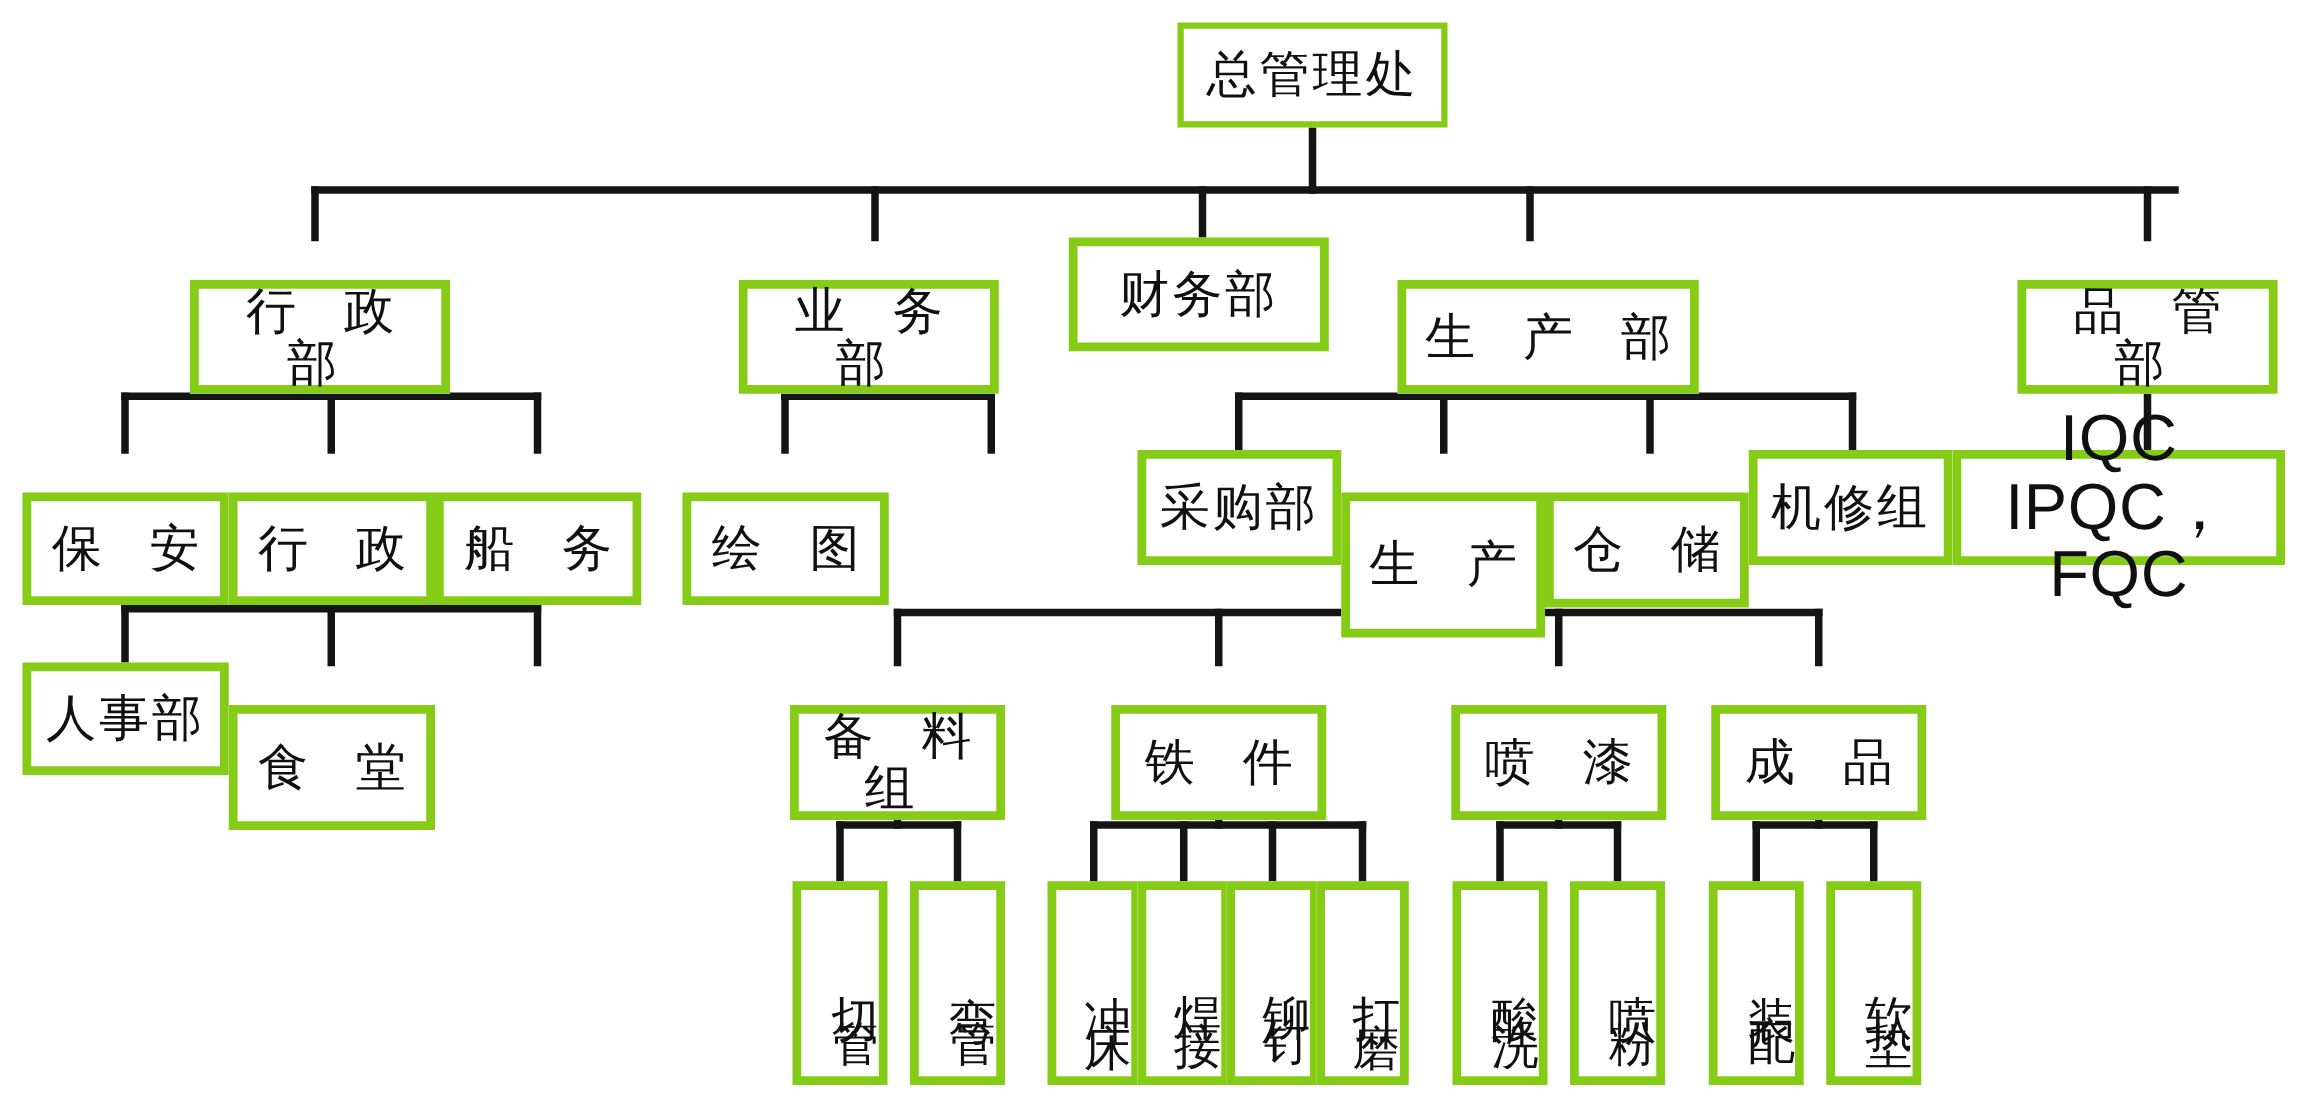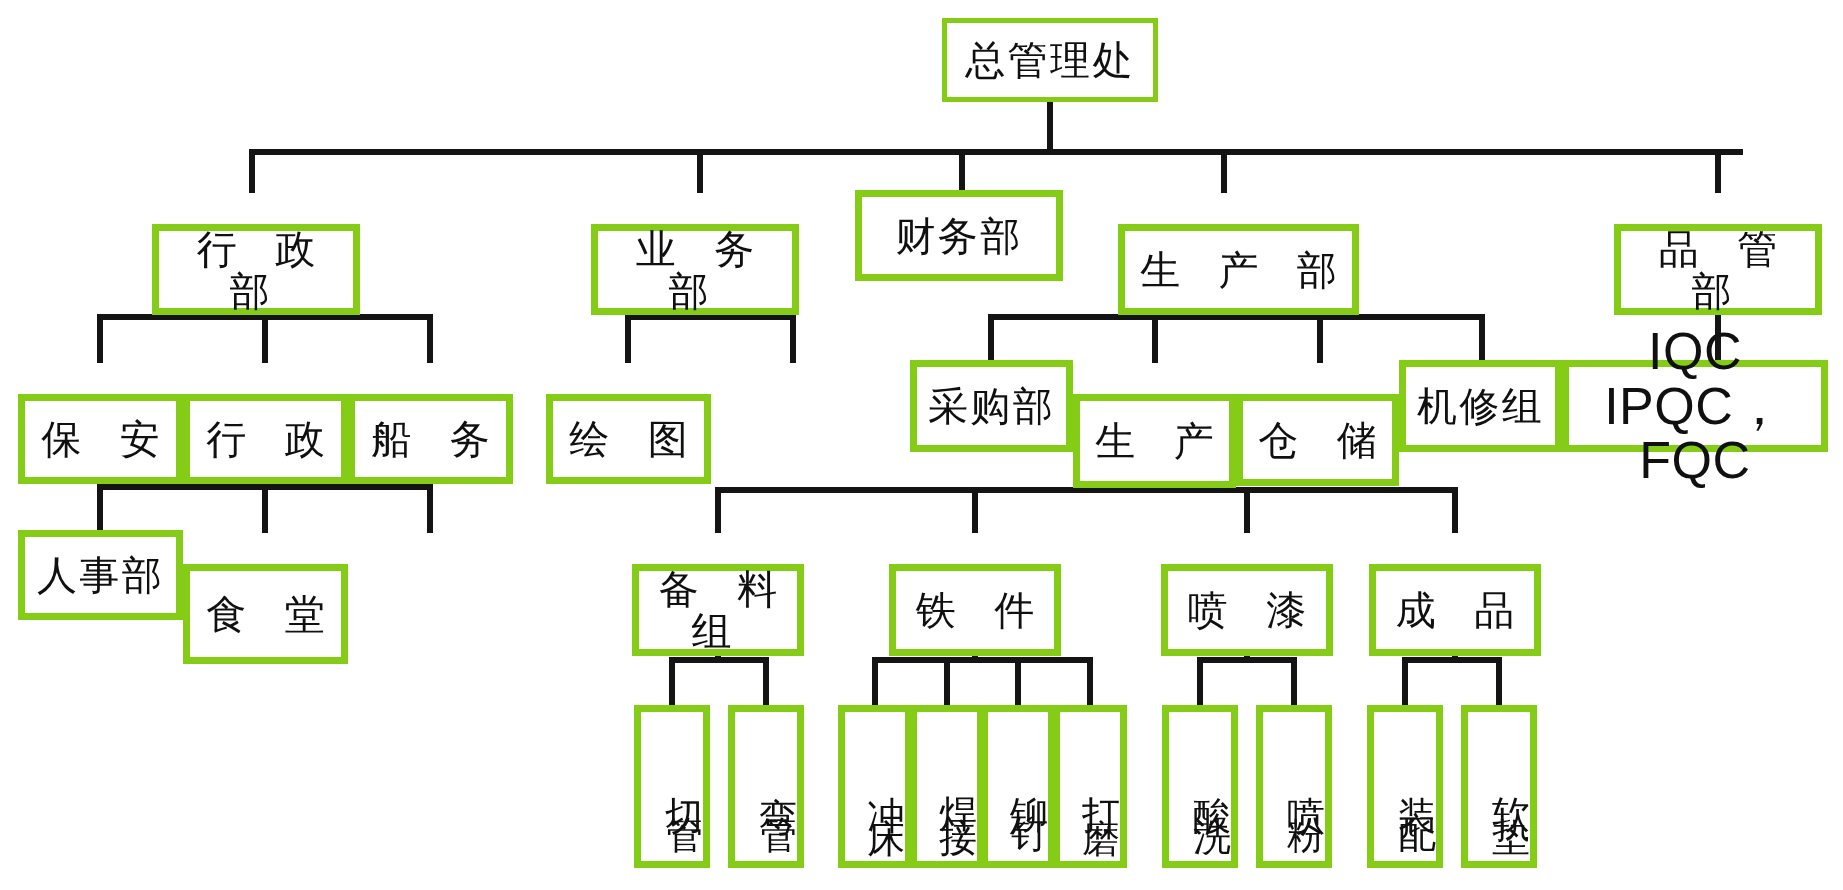--- a/index.html
+++ b/index.html
@@ -155,21 +155,21 @@
   <div class="node-box h spaced" style="left:18px; top:360px; width:165px; height:90px;">保 安</div>
   <div class="node-box h spaced" style="left:183px; top:360px; width:165px; height:90px;">行 政</div>
   <div class="node-box h spaced" style="left:348px; top:360px; width:165px; height:90px;">船 务</div>
 
   <div class="node-box h" style="left:18px; top:530px; width:165px; height:90px;">人事部</div>
   <div class="node-box h spaced" style="left:183px; top:530px; width:165px; height:100px;">食 堂</div>
 
   <div class="node-box h spaced" style="left:546px; top:360px; width:165px; height:90px;">绘 图</div>
 
   <div class="node-box h" style="left:910px; top:360px; width:163px; height:92px;">采购部</div>
-  <div class="node-box h spaced" style="left:1073px; top:360px; width:163px; height:94px;">生 产</div>
+  <div class="node-box h spaced" style="left:1073px; top:360px; width:163px; height:116px;">生 产</div>
   <div class="node-box h spaced" style="left:1236px; top:360px; width:163px; height:92px;">仓 储</div>
   <div class="node-box h" style="left:1399px; top:360px; width:163px; height:92px;">机修组</div>
 
   <div class="node-box wide-label" style="left:1562px; top:360px; width:266px; height:92px;">IQC IPQC，FQC</div>
 
   <div class="node-box h spaced" style="left:632px; top:530px; width:172px; height:92px;">备 料 组</div>
   <div class="node-box h spaced" style="left:889px; top:530px; width:172px; height:92px;">铁 件</div>
   <div class="node-box h spaced" style="left:1161px; top:530px; width:172px; height:92px;">喷 漆</div>
   <div class="node-box h spaced" style="left:1369px; top:530px; width:172px; height:92px;">成 品</div>
 

